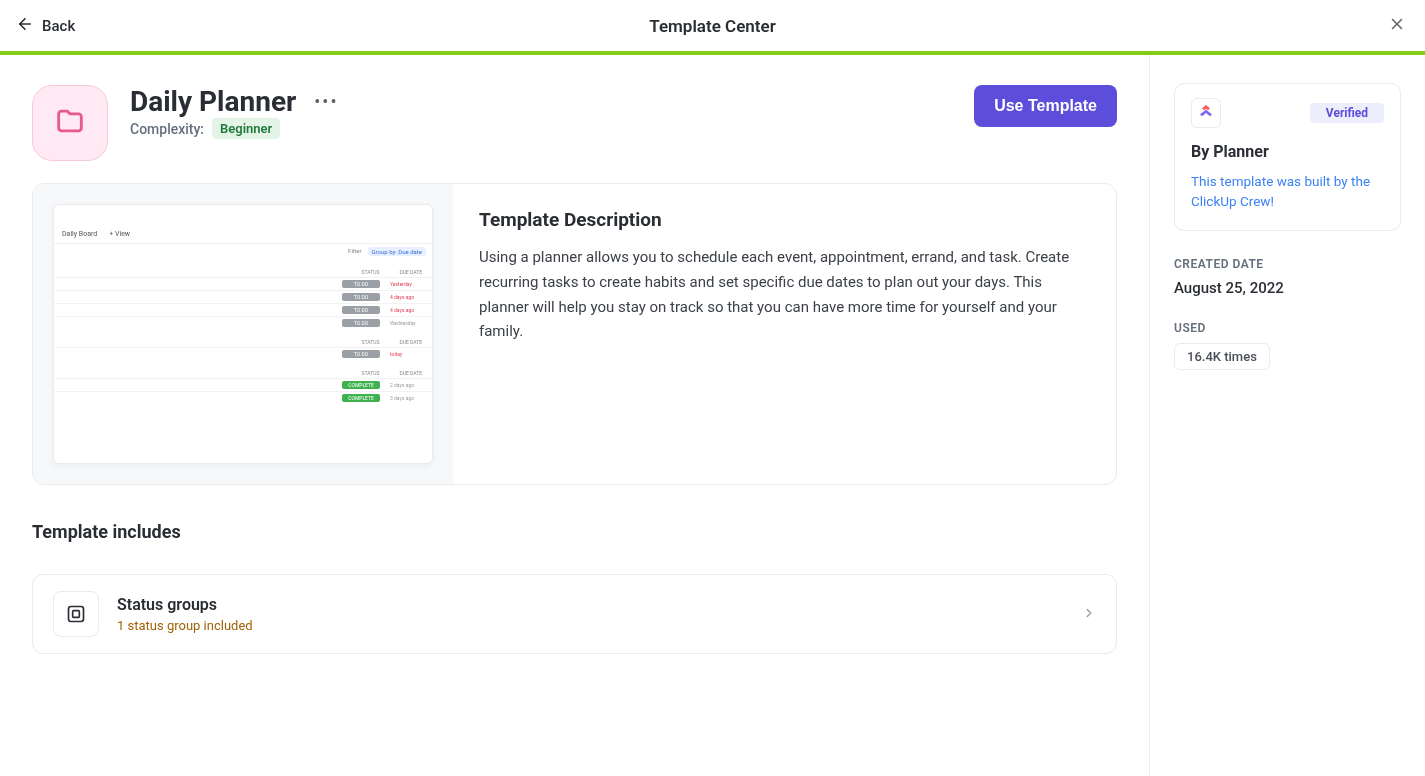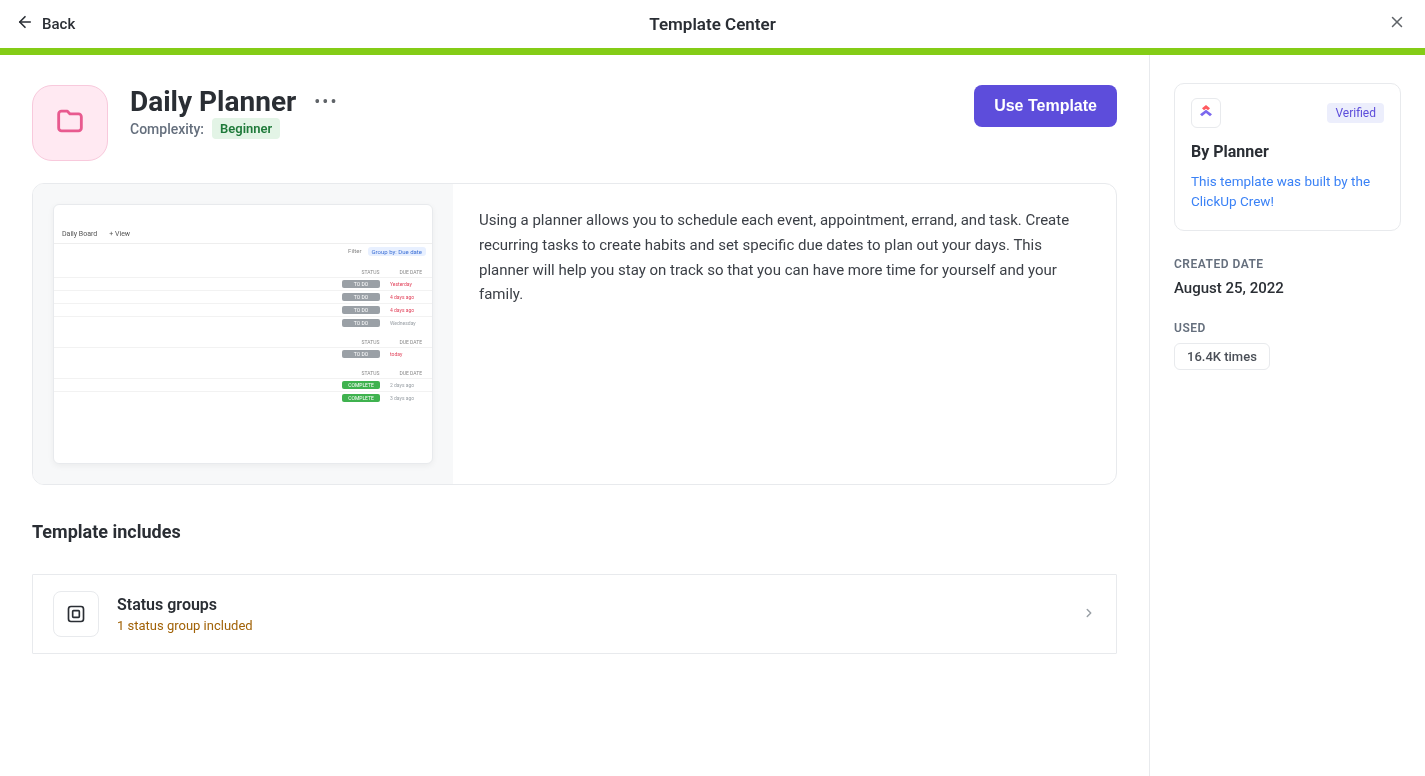--- a/index.html
+++ b/index.html
@@ -12,21 +12,21 @@
     overflow: hidden;
   }
 
   
   .header {
     display: flex;
     align-items: center;
     justify-content: space-between;
     height: 55px;
     padding: 0 16px;
-    border-bottom: 7px solid #84cc16;
+    border-bottom: 4px solid #84cc16;
   }
   .back-btn {
     display: flex;
     align-items: center;
     gap: 8px;
     cursor: pointer;
     color: #2a2e34;
     font-weight: 500;
     font-size: 15px;
   }
@@ -222,21 +222,21 @@
   .includes-heading {
     font-size: 18px;
     font-weight: 700;
     margin-bottom: 32px;
   }
   .include-item {
     display: flex;
     align-items: center;
     gap: 18px;
     border: 1px solid #e8eaed;
-    border-radius: 1px;
+    border-radius: 11px;
     padding: 16px 20px;
     margin-bottom: 14px;
     cursor: pointer;
   }
   .include-icon {
     width: 46px;
     height: 46px;
     border: 1px solid #e8eaed;
     border-radius: 8px;
     display:flex;
@@ -259,22 +259,22 @@
   .author-top {
     display:flex;
     align-items:center;
     justify-content:space-between;
     margin-bottom: 14px;
   }
   .verified-badge {
     background: #eceefc;
     color: #5d4ddb;
     font-size: 12px;
-    font-weight: 400;
-    padding: 3px 8px;
+    font-weight: 700;
+    padding: 3px 16px;
     border-radius: 4px;
   }
   .author-logo {
     width: 30px;
     height: 30px;
     border: 1px solid #e8eaed;
     border-radius: 6px;
     display:flex;
     align-items:center;
     justify-content:center;
@@ -411,20 +411,21 @@
                 <span class="preview-due due-gray">2 days ago</span>
               </div>
             <div class="preview-row">
                 <span class="preview-pill pill-complete">COMPLETE</span>
                 <span class="preview-due due-gray">3 days ago</span>
               </div>
           </div>
         </div>
       </div>
       <div class="desc-pane">
+        <div class="desc-heading">Template Description</div>
         <div class="desc-text">Using a planner allows you to schedule each event, appointment, errand, and task. Create recurring tasks to create habits and set specific due dates to plan out your days. This planner will help you stay on track so that you can have more time for yourself and your family.</div>
       </div>
     </div>
 
     <div class="includes-heading">Template includes</div>
 
     <div class="include-item">
       <div class="include-icon">
         <svg width="20" height="20" viewBox="0 0 24 24" fill="none" stroke="#2a2e34" stroke-width="2" stroke-linecap="round" stroke-linejoin="round">
             <rect x="3" y="3" width="18" height="18" rx="3"></rect>

